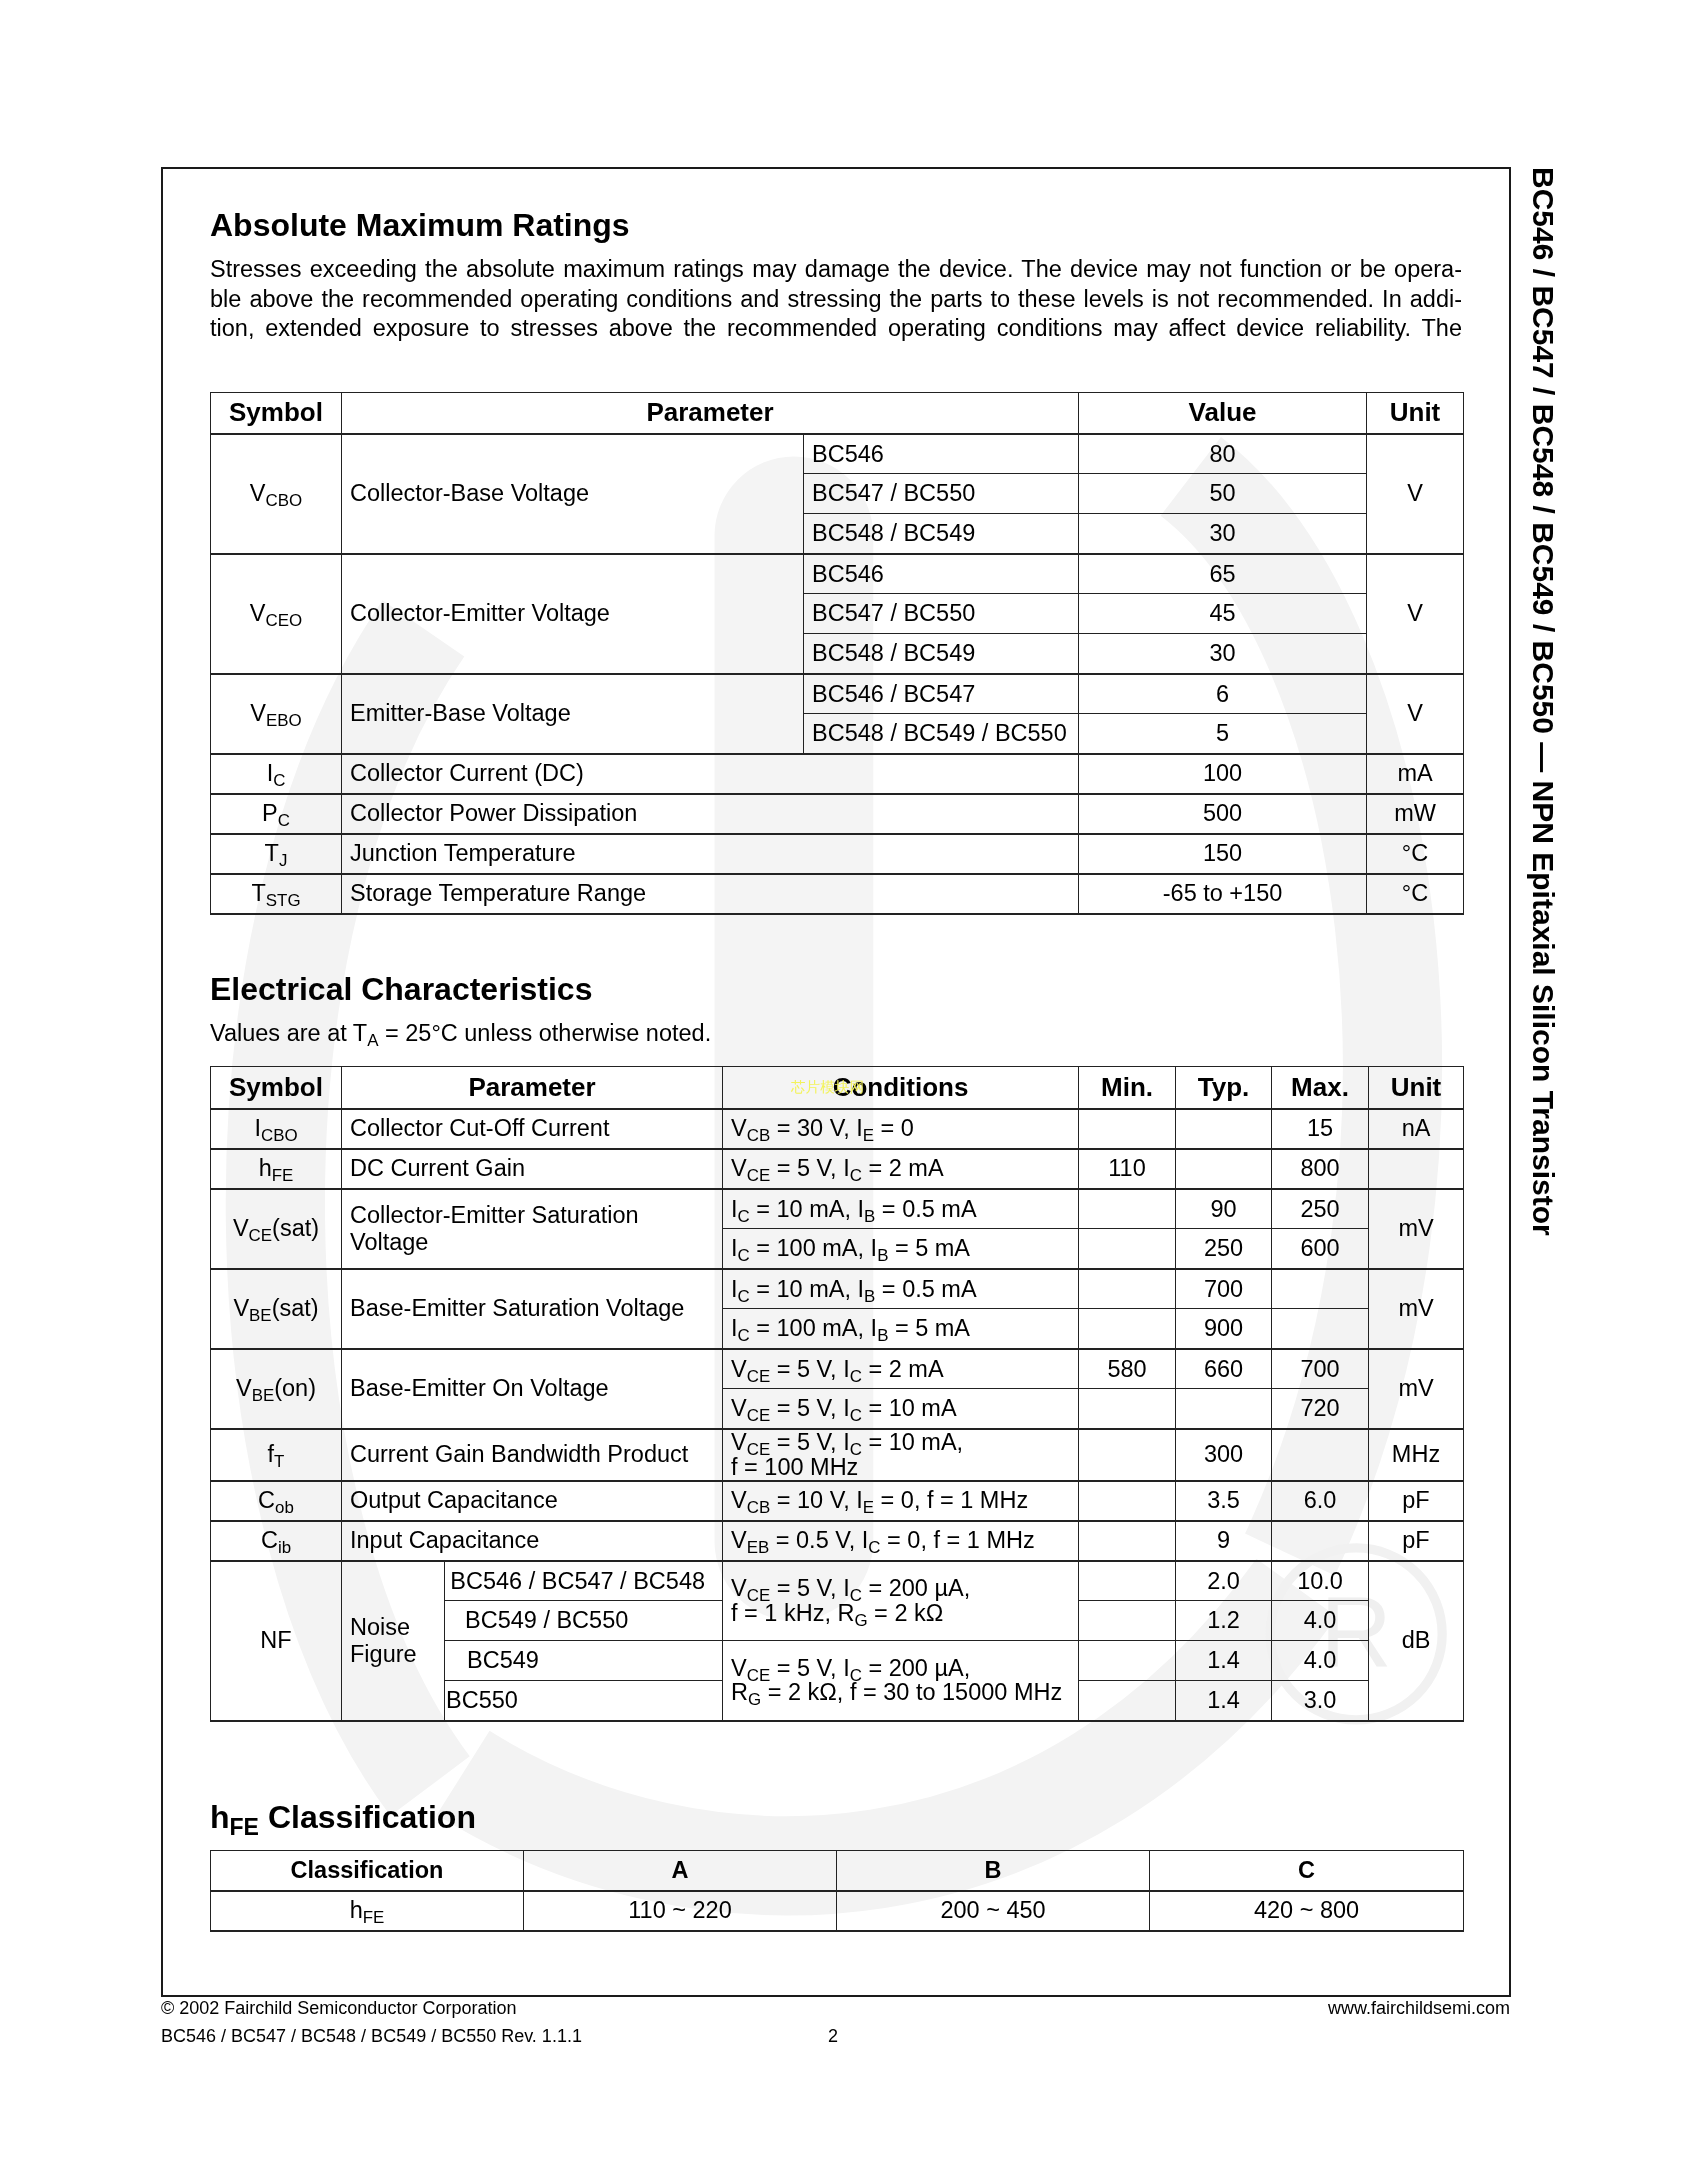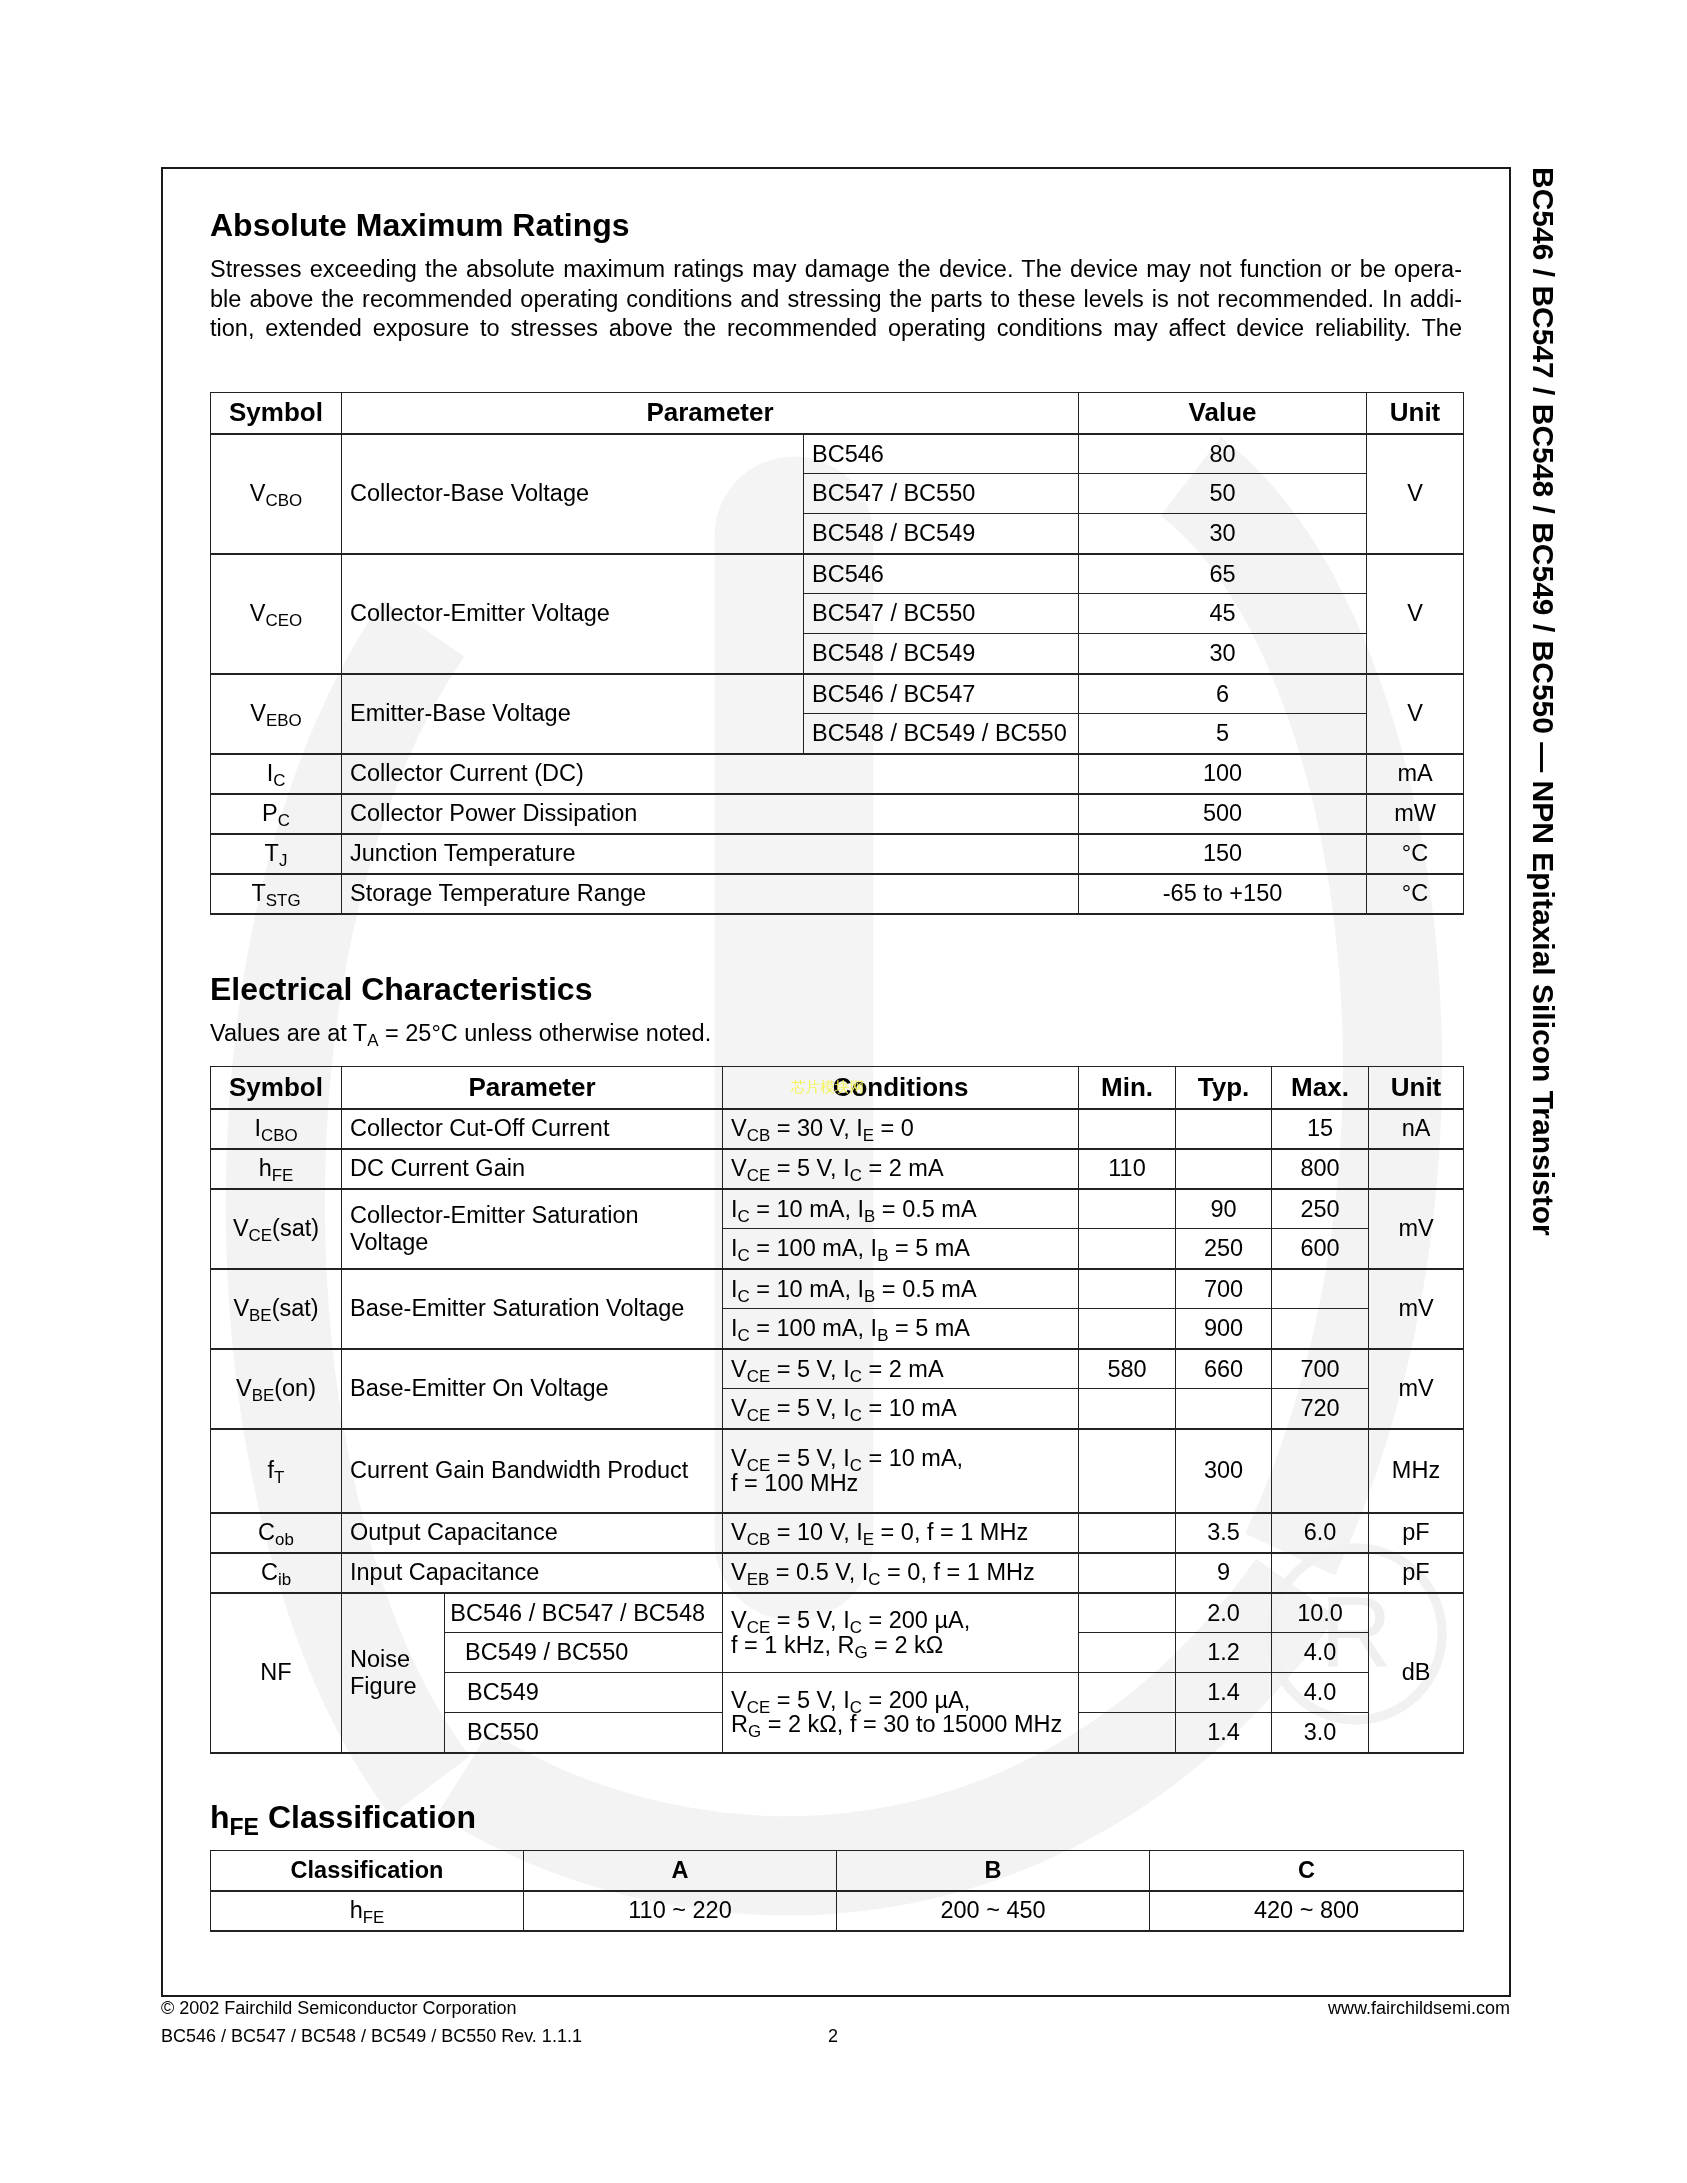--- a/index.html
+++ b/index.html
@@ -234,21 +234,21 @@
     <td class="c tb">700</td>
     <td class="c tb" rowspan="2">mV</td>
   </tr>
   <tr style="height:40px">
     <td class="l"><span>V</span><sub>CE</sub><span> = 5 V, I</span><sub>C</sub><span> = 10 mA</span></td>
     <td class="c"></td>
     <td class="c"></td>
     <td class="c">720</td>
   </tr>
 
-  <tr style="height:84px">
+  <tr style="height:52px">
     <td class="c tb"><span>f</span><sub>T</sub></td>
     <td class="l tb" colspan="2">Current Gain Bandwidth Product</td>
     <td class="l tb" style="line-height:1.05;margin-left:31px;"><span>V</span><sub>CE</sub><span> = 5 V, I</span><sub>C</sub><span> = 10 mA,</span><br><span>f = 100 MHz</span></td>
     <td class="c tb"></td>
     <td class="c tb">300</td>
     <td class="c tb"></td>
     <td class="c tb">MHz</td>
   </tr>
 
   <tr style="height:40px">
@@ -288,21 +288,21 @@
     <td class="c">4.0</td>
   </tr>
   <tr style="height:40px">
     <td class="l" style="padding-left:22px;">BC549</td>
     <td class="l hb" rowspan="2" style="line-height:1.05;"><span>V</span><sub>CE</sub><span> = 5 V, I</span><sub>C</sub><span> = 200 µA,</span><br><span>R</span><sub>G</sub><span> = 2 kΩ, f = 30 to 15000 MHz</span></td>
     <td class="c"></td>
     <td class="c">1.4</td>
     <td class="c">4.0</td>
   </tr>
   <tr style="height:40px">
-    <td class="l hb" style="padding-left:22px;margin-top:28px;">BC550</td>
+    <td class="l hb" style="padding-left:1px;margin-top:28px;">BC550</td>
     <td class="c hb"></td>
     <td class="c hb">1.4</td>
     <td class="c hb">3.0</td>
   </tr>
 </tbody>
   </table>
 
 <div class="abs" style="left:210px; top:1801px;">
   <h2 class="sec"><span>h</span><sub>FE</sub><span> Classification</span></h2>
 </div>

